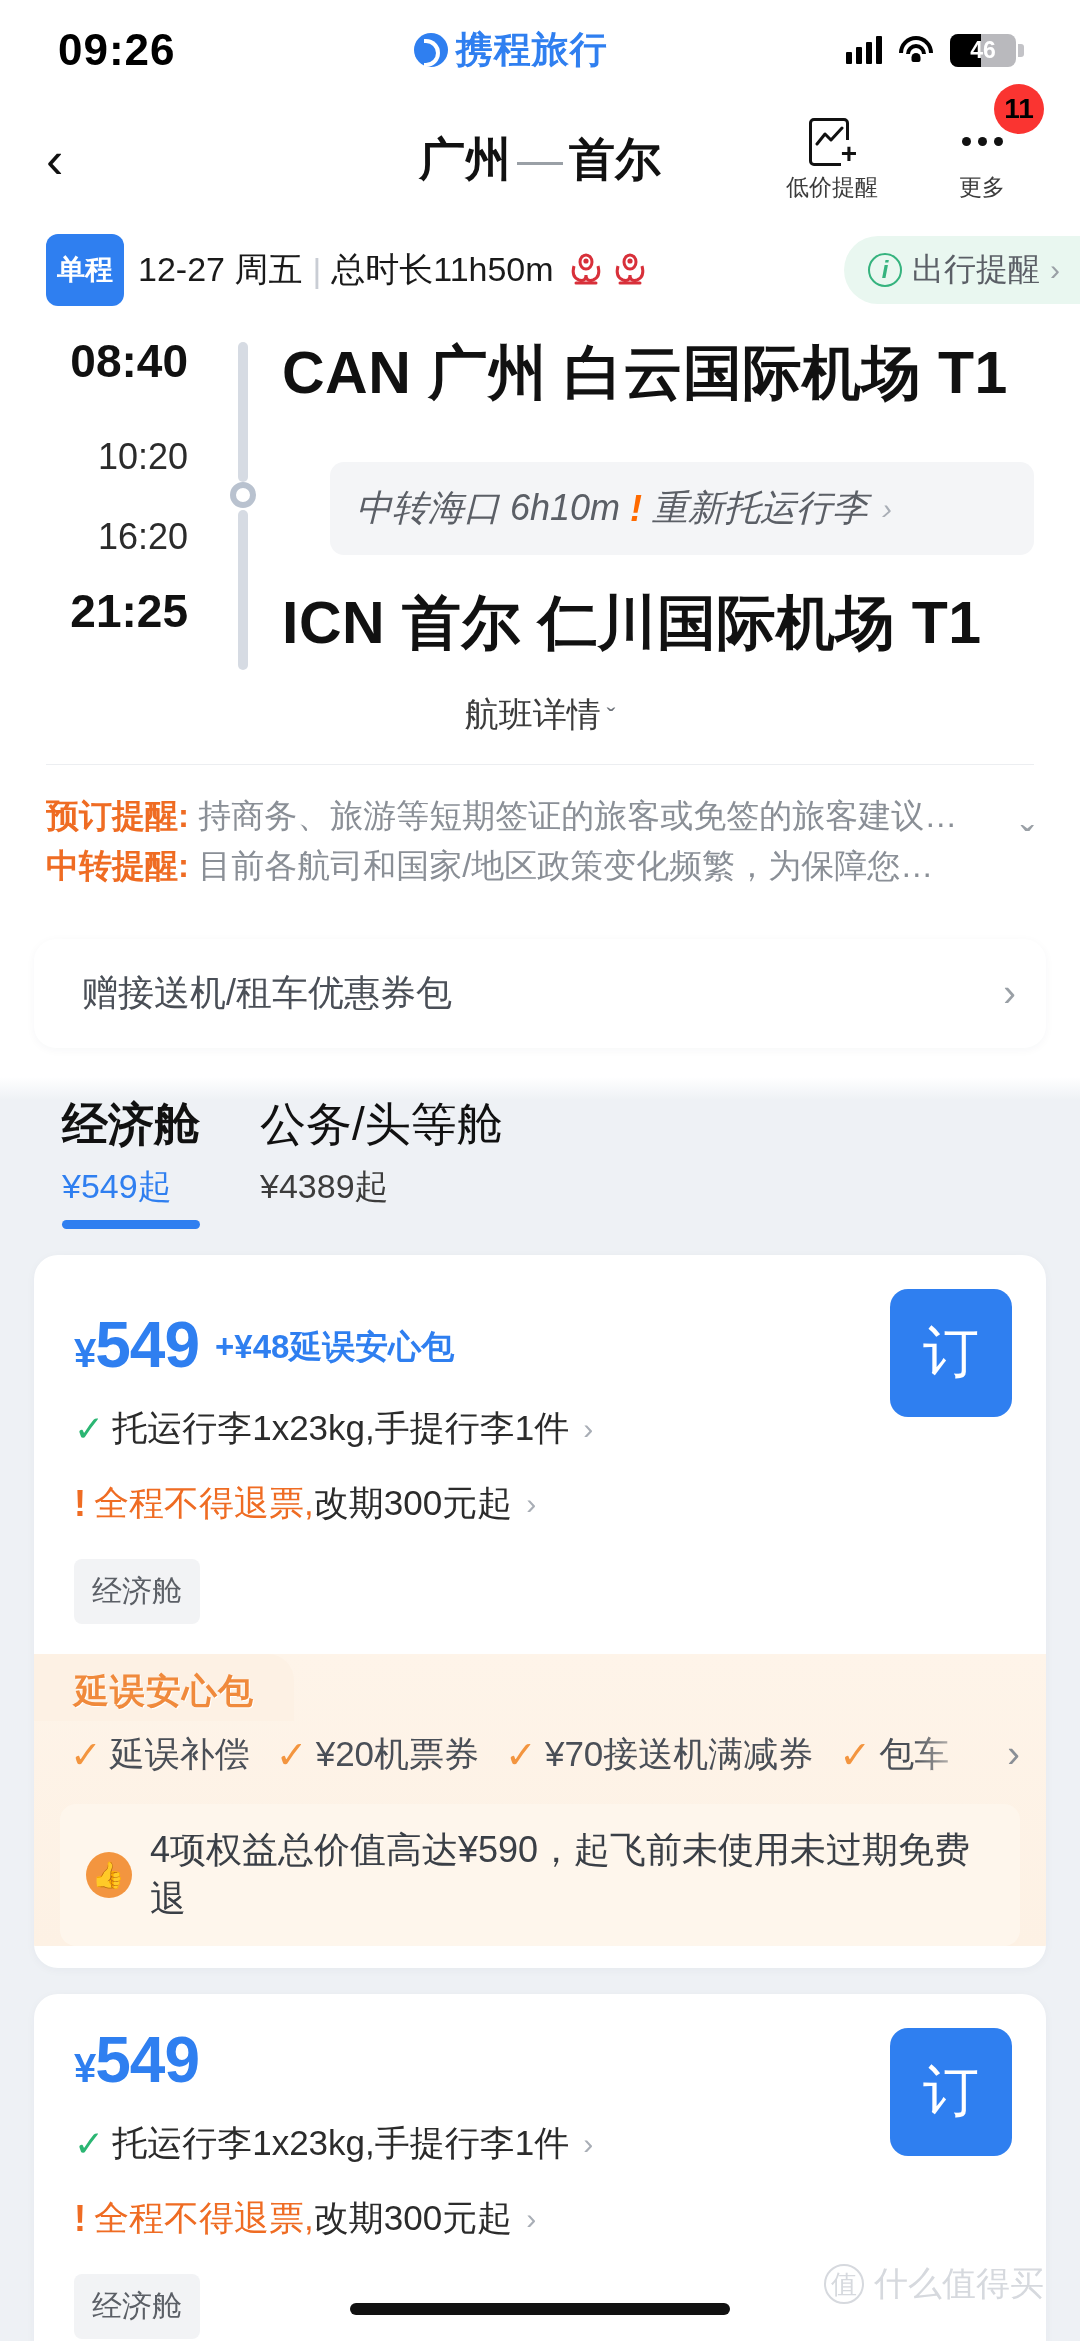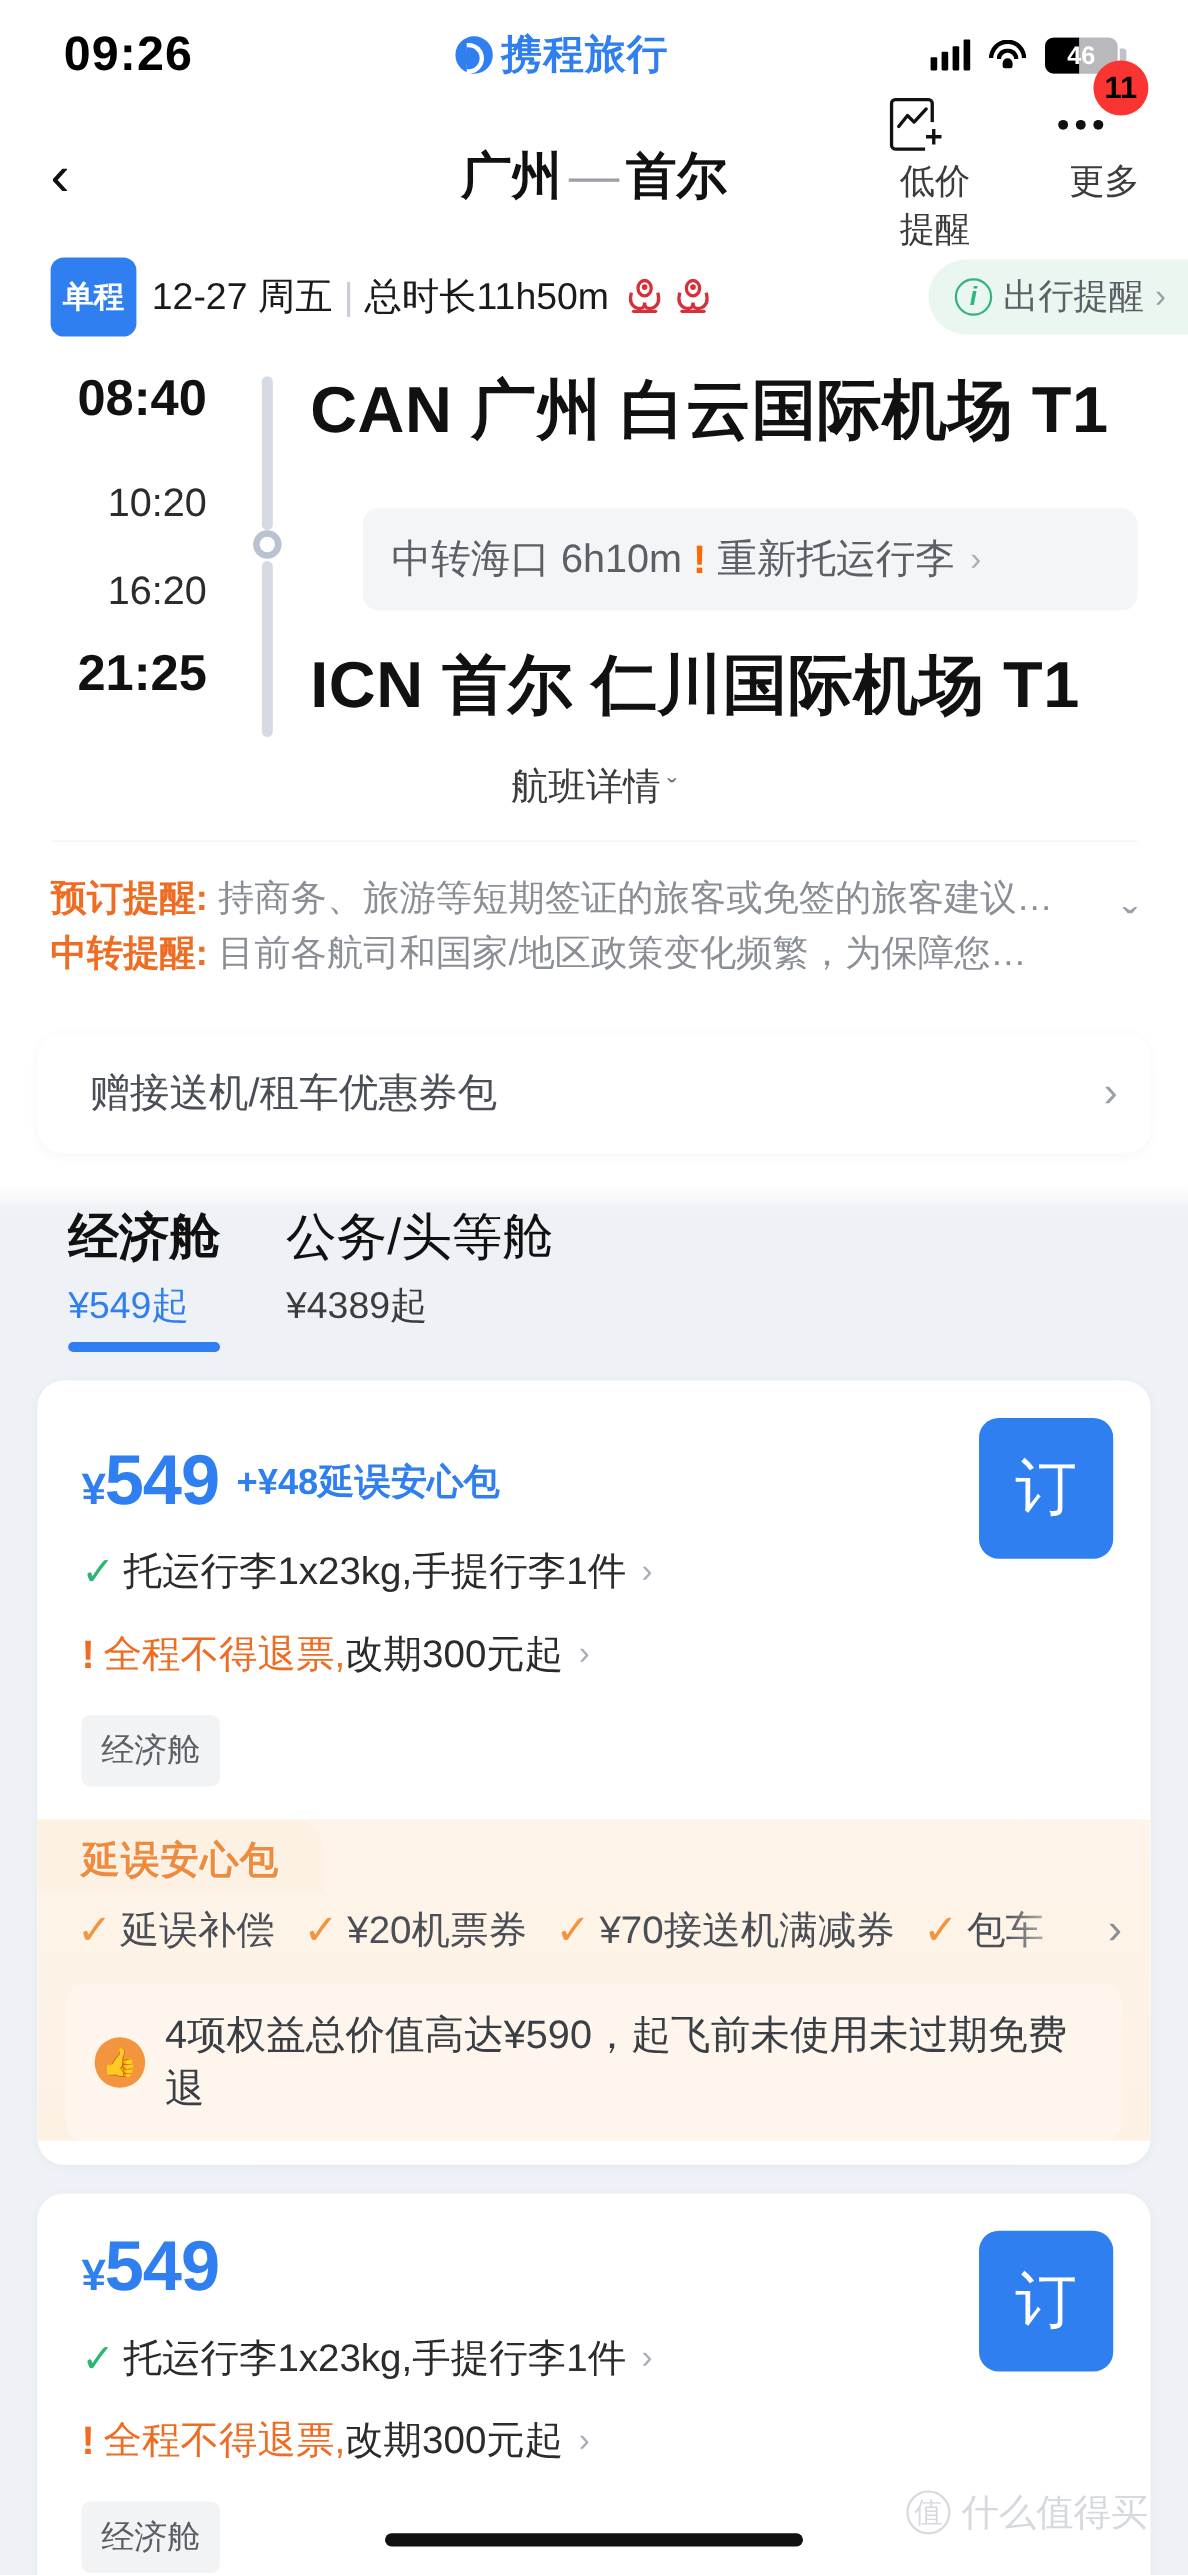--- a/index.html
+++ b/index.html
@@ -49,21 +49,21 @@
   .battery .lvl { position:relative; width:100%; text-align:center; font-size:23px; font-weight:700; color:#fff; }
   .batt-cap { width:6px; height:13px; background:#c3c3c7; border-radius:0 3px 3px 0; margin-left:2px; }
 
   
   .navbar { height:120px; display:flex; align-items:center; padding:0 40px 0 46px; background:#fff; position:relative; }
   .nav-back { font-size:52px; line-height:1; color:#111; font-weight:300; width:60px; }
   .nav-title { position:absolute; left:0; right:0; text-align:center; font-size:46px; font-weight:700; color:#111; pointer-events:none; }
   .nav-title .arrow { font-weight:400; color:#9aa0a6; padding:0 6px; }
   .nav-actions { margin-left:auto; display:flex; align-items:flex-start; gap:34px; position:relative; }
   .nav-act { display:flex; flex-direction:column; align-items:center; gap:6px; width:116px; }
-  .nav-act-label { font-size:32px; color:#3c3c3c;margin-left:44px; }
+  .nav-act-label { font-size:23px; color:#3c3c3c; }
   .chart-icon { width:46px; height:48px; position:relative; }
   .chart-icon .box { position:absolute; inset:0 6px 0 0; border:3px solid #111; border-radius:5px; }
   .chart-icon svg { position:absolute; left:6px; top:8px; }
   .chart-icon .plus { position:absolute; right:-2px; bottom:-2px; font-size:28px; font-weight:700; line-height:1; color:#111; background:#fff; }
   .dots-icon { width:46px; height:48px; display:flex; align-items:center; justify-content:center; gap:7px; }
   .dots-icon i { width:9px; height:9px; border-radius:50%; background:#111; }
   .badge {
     position:absolute; right:-4px; top:-34px;
     min-width:50px; height:50px; padding:0 10px; border-radius:25px;
     background:#fa3431; color:#000000; font-size:28px; font-weight:600;
@@ -105,21 +105,21 @@
   .rail { position:absolute; left:192px; top:0; bottom:0; width:10px; }
   .rail-line { position:absolute; left:0; width:10px; background:#d6dbe3; border-radius:6px; }
   .rail-dot {
     position:absolute; left:-8px; width:26px; height:26px; border-radius:50%;
     background:#fff; border:6px solid #b9c2cf;
   }
   .itin-main { padding-left:66px; flex:1; }
   .airport { font-size:59px; font-weight:700; color:#111; letter-spacing:0.5px; }
   .transfer-box {
     background:#f4f5f7; border-radius:14px; padding:22px 26px;
-    display:flex; align-items:center; font-size:36px; color:#5b5f66;
+    display:flex; align-items:center; font-size:36px; color:#5b5f66;font-style:italic;
   }
   .excl { color:#ff6a00; font-weight:700; padding:0 10px; }
   .transfer-box .strong { color:#5b5f66; }
   .t-chev { color:#a9aeb6; font-size:30px; font-weight:300; margin-left:14px; }
   .flight-detail {
     text-align:center; font-size:34px; color:#3c3c3c; padding:28px 0 26px 0;
   }
   .flight-detail .chev { font-size:26px; color:#6b7077; padding-left:6px; }
 
   

